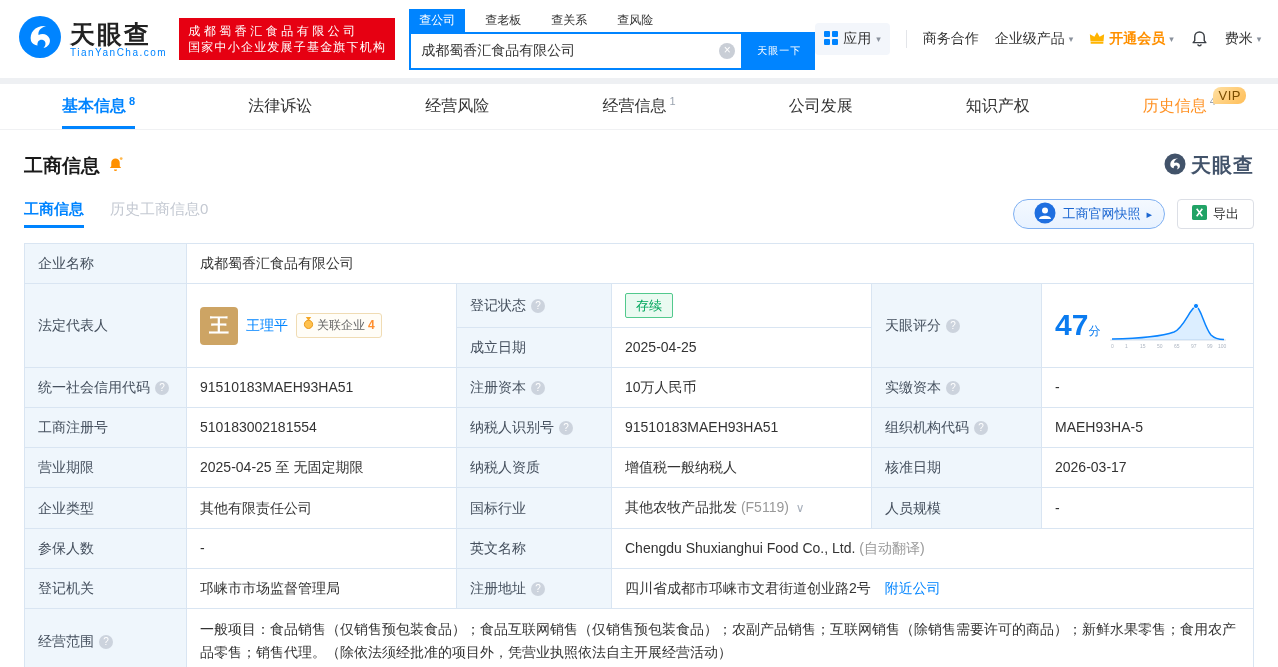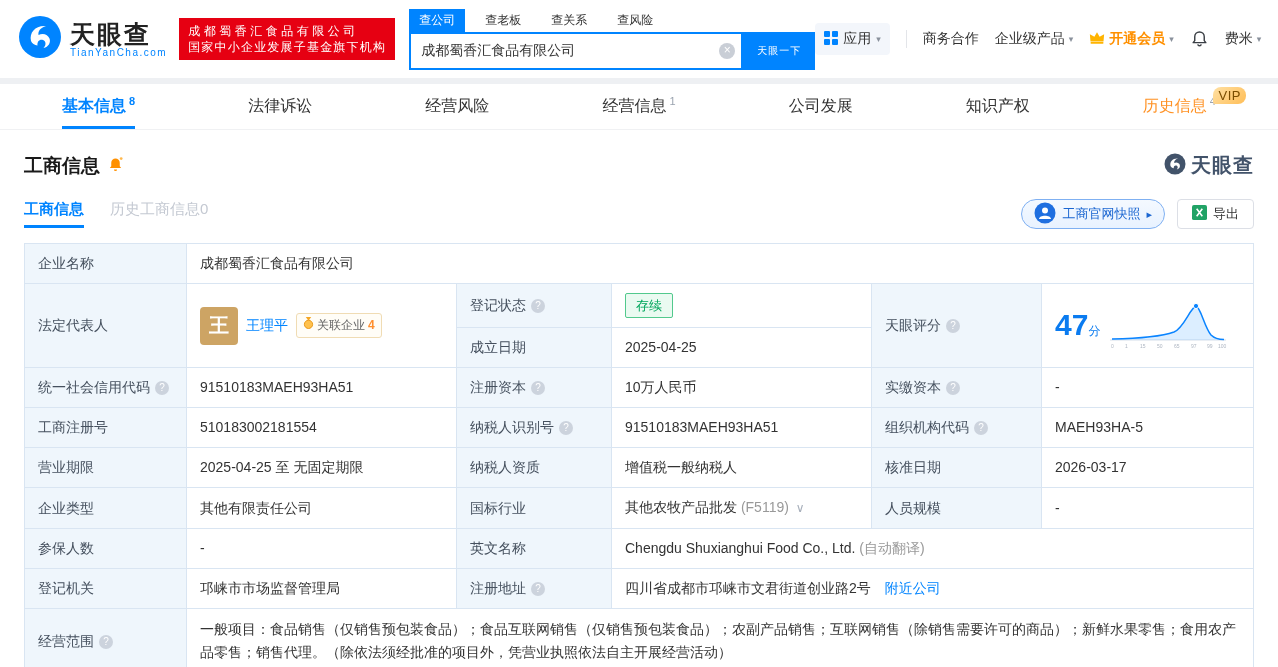--- a/index.html
+++ b/index.html
@@ -54,21 +54,21 @@
   .sec-title{ font-size:19px; font-weight:bold; color:#1a1a1a; display:flex; align-items:center; gap:7px; }
   .watermark{ margin-left:auto; display:flex; align-items:center; gap:5px; opacity:.92; }
   .watermark .wm-txt{ font-size:20px; font-weight:bold; color:#33455e; letter-spacing:1px; }
 
   .subtab-row{ display:flex; align-items:center; margin-top:20px; }
   .subtab{ font-size:15px; font-weight:bold; color:#0084ff; position:relative; padding-bottom:9px; }
   .subtab::after{ content:""; position:absolute; left:0; right:0; bottom:0; height:3px; background:#0084ff; }
   .subtab-inactive{ font-size:15px; color:#c4c9d2; margin-left:26px; padding-bottom:9px; }
   .actions{ margin-left:auto; display:flex; align-items:center; gap:12px; }
   .snap-btn{ height:30px; border-radius:16px; border:1px solid #7fb0f2; background:linear-gradient(#f4f9ff,#e8f2ff);
-    display:flex; align-items:center; gap:6px; padding:0 12px 0 12px; color:#1b66d1; font-size:13px; }
+    display:flex; align-items:center; gap:6px; padding:0 12px 0 20px; color:#1b66d1; font-size:13px; }
   .snap-arrow{ font-size:11px; }
   .export-btn{ height:30px; border:1px solid #dcdfe6; border-radius:4px; background:#fff;
     display:flex; align-items:center; gap:6px; padding:0 14px; font-size:13px; color:#333; }
 
   
   table{ width:100%; border-collapse:collapse; margin-top:14px; table-layout:fixed; }
   td{ border:1px solid #d9e5f2; font-size:14px; color:#333; padding:9px 13px; vertical-align:middle; line-height:21px; word-break:break-all;}
   td.lab{ background:#eff6fc; color:#45505e; }
   .q{ display:inline-block; width:14px; height:14px; border-radius:50%; background:#ccd3dd; color:#fff;
     font-size:10px; line-height:14px; text-align:center; margin-left:5px; vertical-align:1px; }

